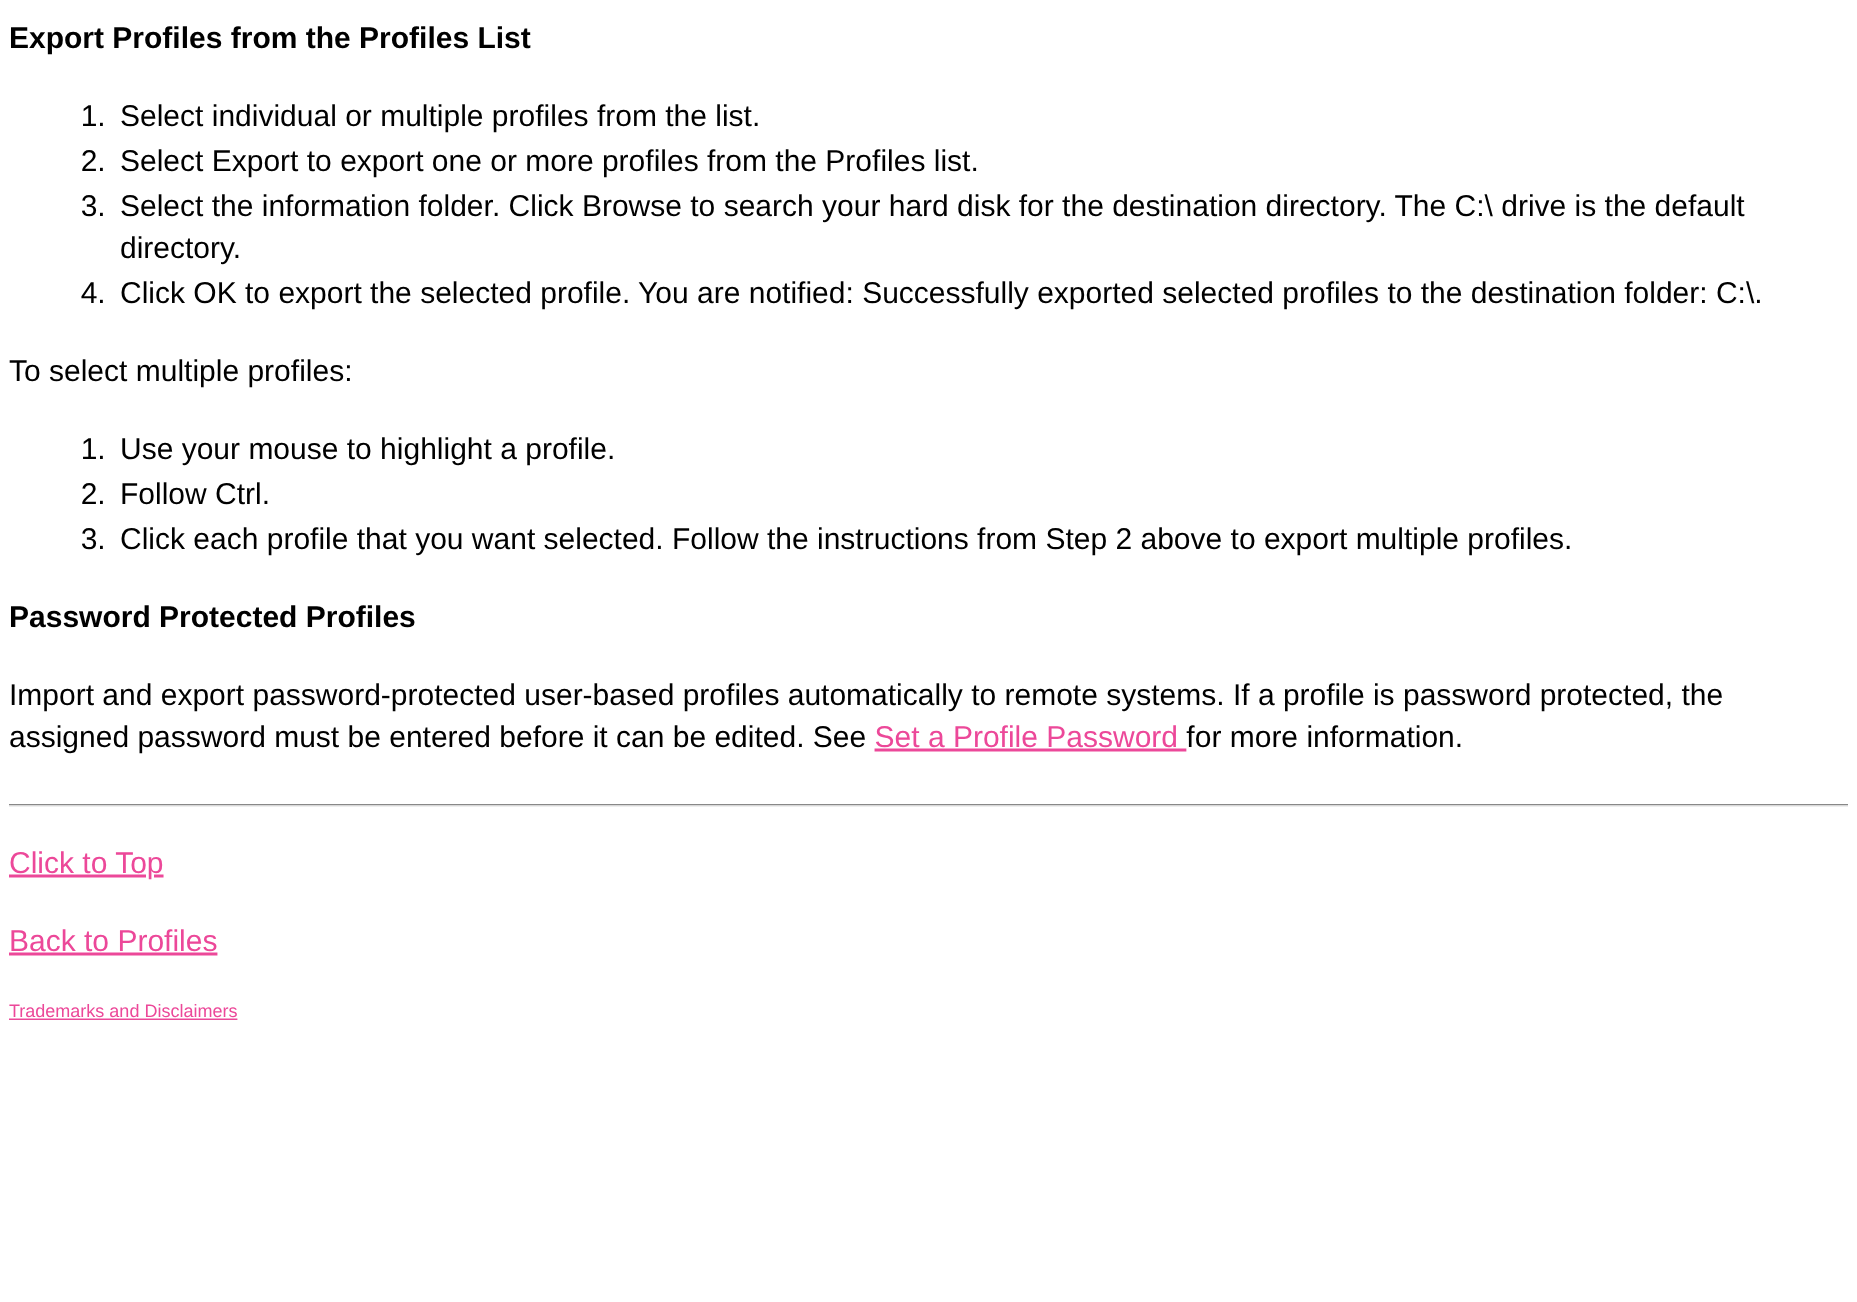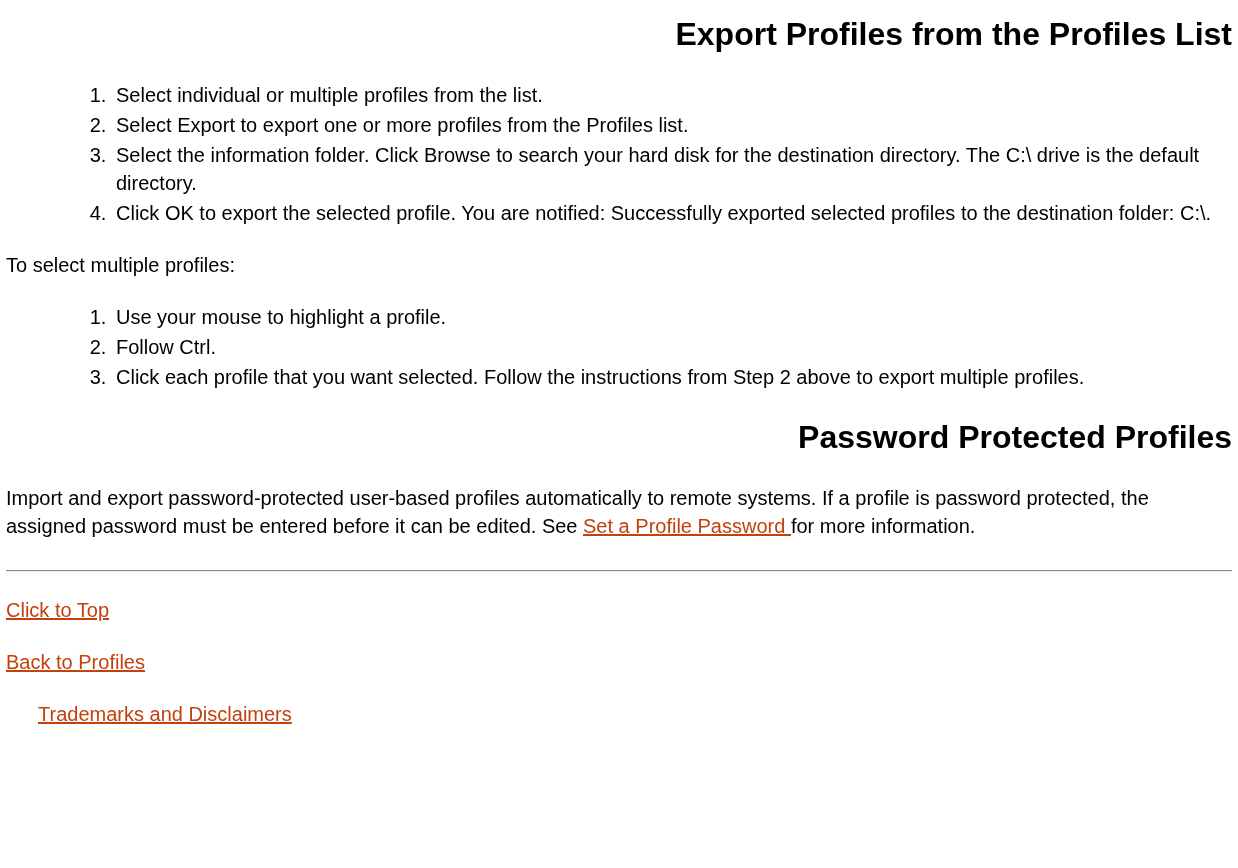--- a/index.html
+++ b/index.html
@@ -4,49 +4,46 @@
   <style>
     body {
       font-family: Verdana, Arial, sans-serif;
       font-size: 20px;
       line-height: 1.4;
       margin: 0;
       padding: 0 6px;
       color: #000;
     }
     h3 {
-      font-size: 32px;
+      font-size: 20px;
       font-weight: bold;
       margin: 12px 0 24px 0;
-      text-align: right;
     }
     ol {
       margin: 24px 0;
       padding-left: 70px;
     }
     ol li {
       margin-bottom: 2px;
       padding-left: 4px;
-      margin-left: 36px;
     }
     p {
       margin: 24px 0;
     }
     a {
-      color: #c2410c;
+      color: #ec4899;
     }
     hr {
       margin: 30px 0 24px 0;
       border: none;
       border-top: 1px solid #888;
       border-bottom: 1px solid #eee;
     }
     .small-link {
-      font-size: 20px;
-      margin-left: 32px;
+      font-size: 12px;
     }
     .bold {
       font-weight: normal;
     }
   </style>
 </head>
 <body>
 
 <h3>Export Profiles from the Profiles List</h3>
 

